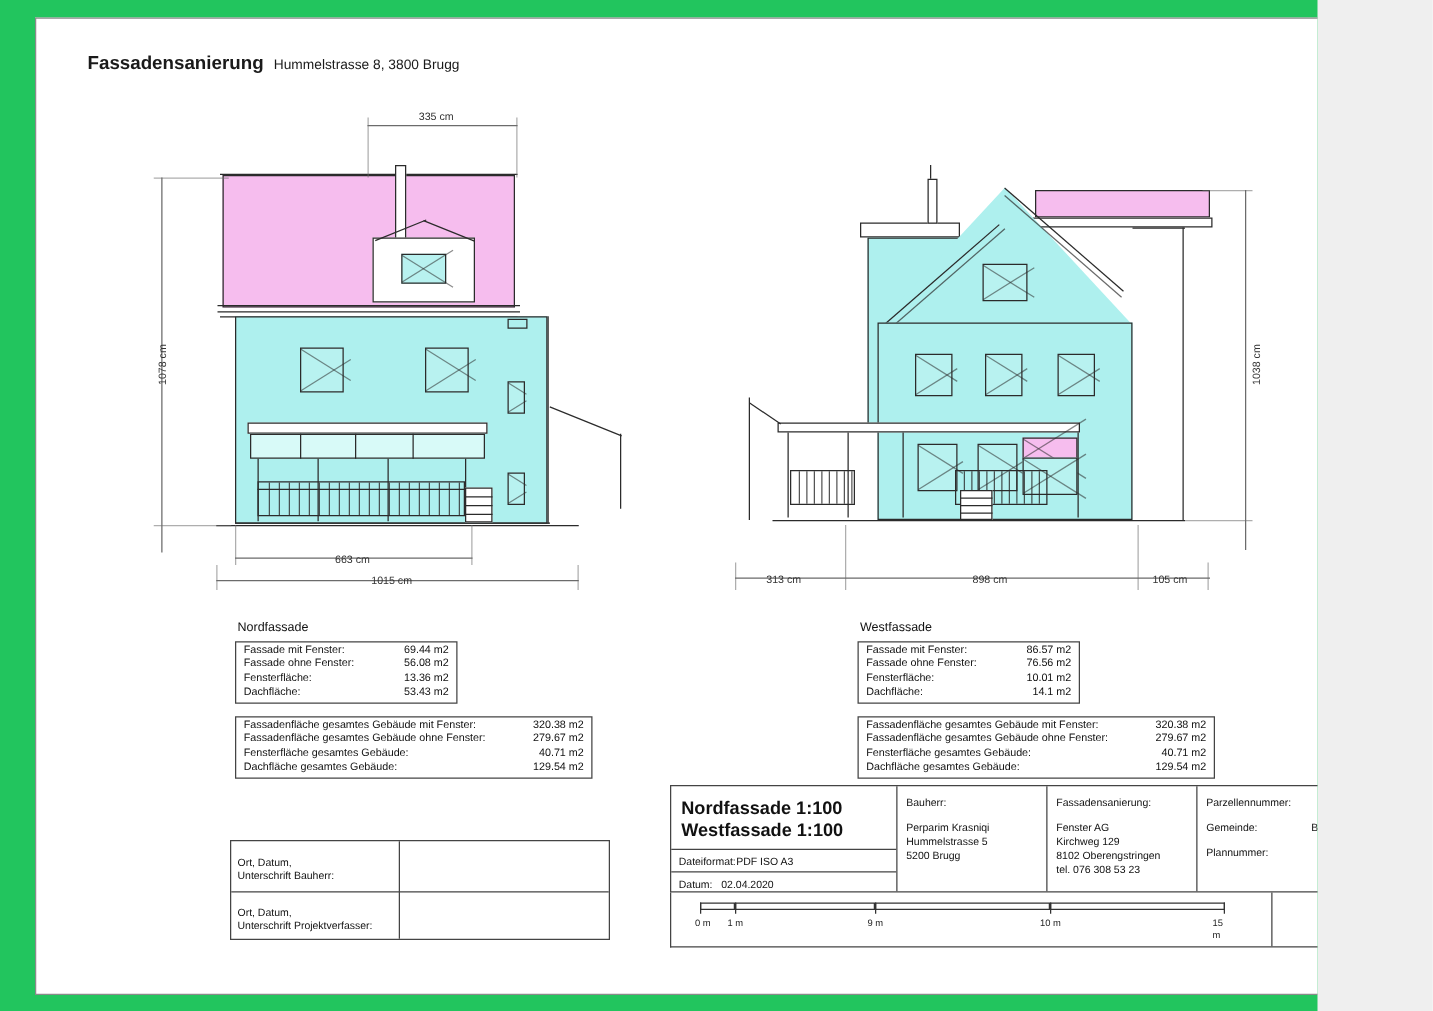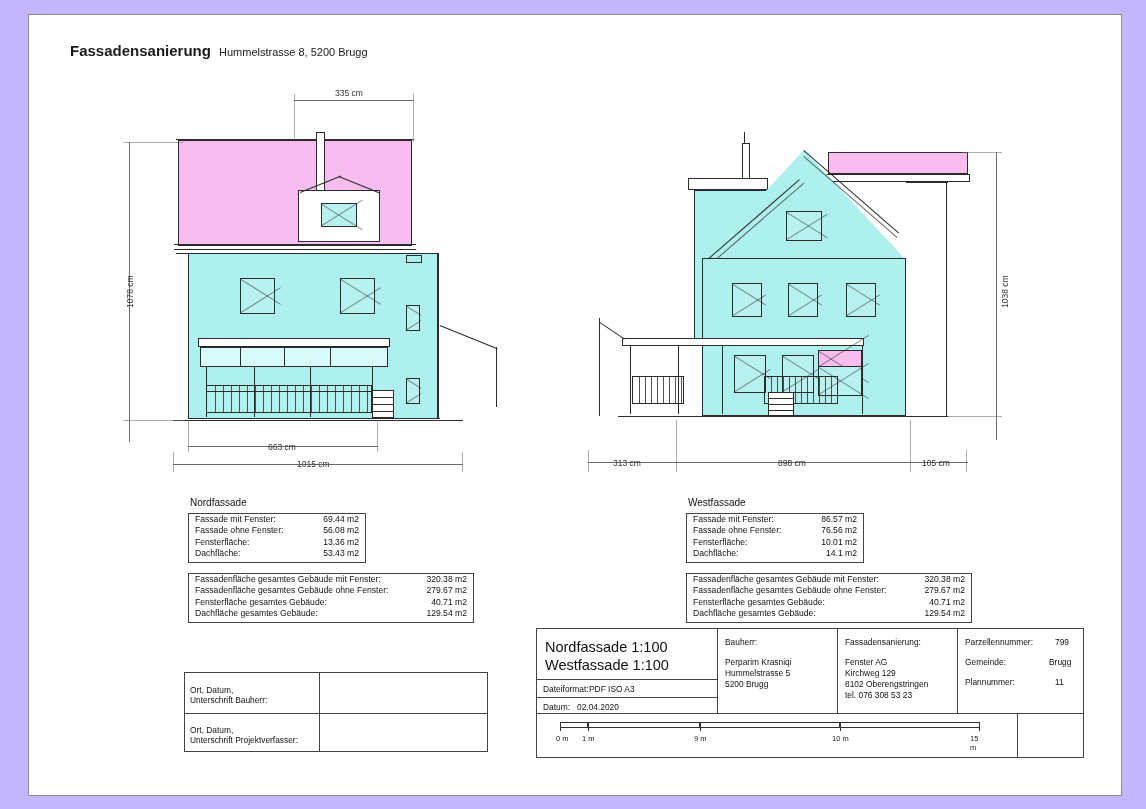--- a/index.html
+++ b/index.html
@@ -1,18 +1,18 @@
 <!DOCTYPE html>
 <html><head>
 <meta charset="utf-8">
 <style>
   html,body{margin:0;padding:0;background:#efefef;}
   body{font-family:"Liberation Sans", sans-serif;}
   #sheet{
-    position:relative;width:1146px;height:809px;background:#c4b5fd;overflow:hidden;
+    position:relative;width:1054px;height:809px;background:#22c55e;overflow:hidden;
   }
   #page-border{
     position:absolute;left:28px;top:14px;width:1092px;height:780px;
     border:1px solid #8a8a8a;background:#fff;
   }
   .t{position:absolute;white-space:nowrap;}
   .title-main{left:70px;top:42px;font-size:15px;font-weight:bold;color:#1a1a1a;}
   .title-sub{left:219px;top:46px;font-size:11px;color:#1a1a1a;}
 
   
@@ -39,36 +39,36 @@
 
   
   .tbl{position:absolute;border:1px solid #444;box-sizing:border-box;font-size:8.6px;color:#111;}
   .tbl .row{display:flex;justify-content:space-between;padding:0 6px;line-height:11.4px;}
   .tbl .row .v{text-align:right;}
   .lbl{position:absolute;font-size:10px;color:#111;}
 
   
   .tb{position:absolute;box-sizing:border-box;border:1px solid #444;}
   .tb-cell{position:absolute;box-sizing:border-box;font-size:8.4px;color:#111;}
-  .tb-big{font-size:14.5px;color:#111;}
+  .tb-big{font-size:14.5px;color:#111;font-weight:bold;}
   .sig{position:absolute;box-sizing:border-box;border:1px solid #444;font-size:8.4px;color:#111;}
 
   .scalebar{position:absolute;}
   .scalebar .seg{position:absolute;height:6px;box-sizing:border-box;border:1px solid #333;}
   .scalebar .tick{position:absolute;width:1px;height:9px;background:#333;}
   .scalebar .lab{position:absolute;font-size:7.5px;color:#222;}
 </style>
 </head>
 <body>
 
 <div id="sheet">
   <div id="page-border"></div>
 
   <div class="t title-main">Fassadensanierung</div>
-  <div class="t title-sub">Hummelstrasse 8, 5200 Brugg</div>
+  <div class="t title-sub">Hummelstrasse 8, 3800 Brugg</div>
 
   <div>
 
     <div class="poly fill-pink ol" style="left:178px;top:140px;width:234px;height:106px;"></div>
 
     <div class="ln hl" style="left:176px;top:139px;width:238px;"></div>
     <div class="ln hl" style="left:174px;top:244px;width:242px;"></div>
     <div class="ln hl" style="left:174px;top:249px;width:242px;"></div>
     <div class="ln hl" style="left:176px;top:253px;width:238px;"></div>
 

